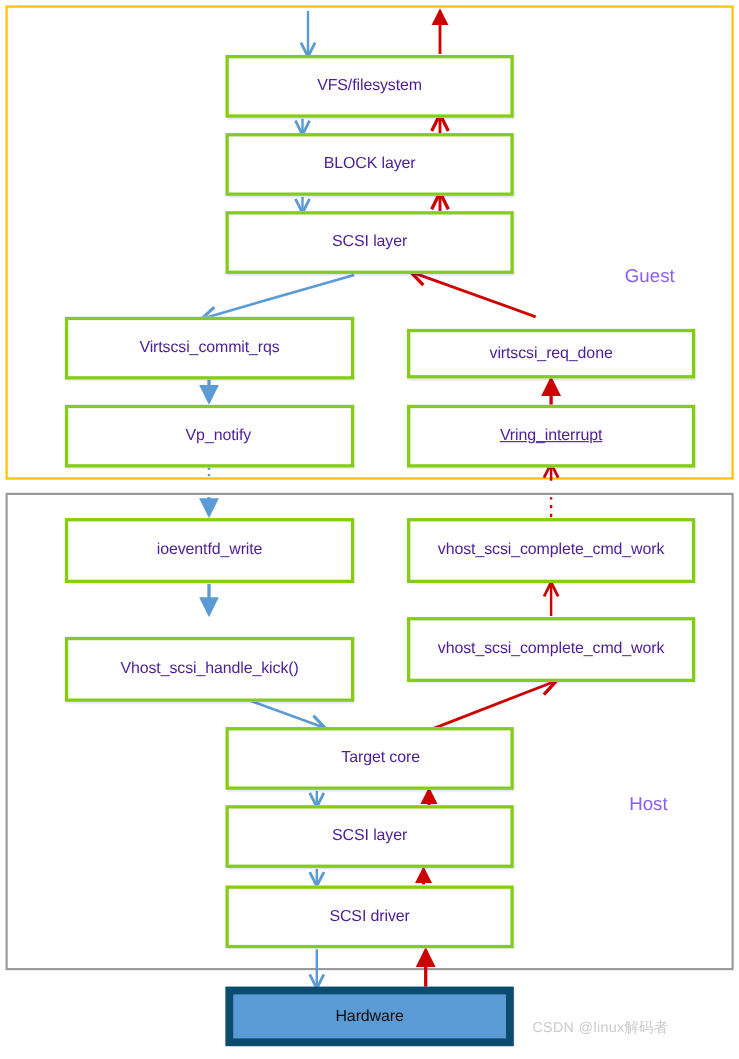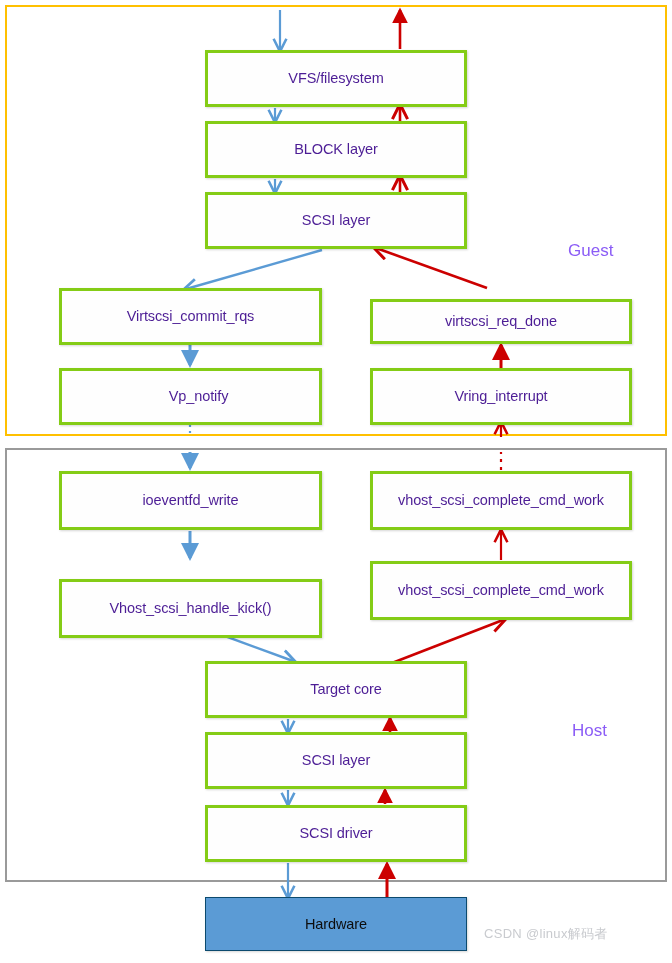--- a/index.html
+++ b/index.html
@@ -56,21 +56,21 @@
     justify-content: center;
     color: #4c1d95;
     font-size: 14.5px;
     font-family: "Liberation Sans", sans-serif;
     letter-spacing: -0.1px;
     text-align: center;
     line-height: 1.15;
   }
   .node.hw {
     background: #5B9BD5;
-    border: 1px solid #0c4a6e;
+    border: 7px solid #0c4a6e;
     color: #0d0d0d;
   }
   .zone-label {
     position: absolute;
     color: #8b5cf6;
     font-size: 17px;
     font-family: "Liberation Sans", sans-serif;
     white-space: nowrap;
   }
   #watermark {
@@ -174,21 +174,21 @@
   <div class="node" style="left:59px; top:288px; width:263px; height:57px;">
     <span>Virtscsi_commit_rqs</span>
   </div>
   <div class="node" style="left:59px; top:368px; width:263px; height:57px;padding-left:16px;">
     <span>Vp_notify</span>
   </div>
 
   <div class="node" style="left:370px; top:288px; width:262px; height:45px;margin-top:11px;">
     <span>virtscsi_req_done</span>
   </div>
-  <div class="node" style="left:370px; top:368px; width:262px; height:57px;">
+  <div class="node" style="left:370px; top:368px; width:262px; height:57px;text-decoration:underline;">
     <span>Vring_interrupt</span>
   </div>
 
   <div class="node" style="left:59px; top:471px; width:263px; height:59px;">
     <span>ioeventfd_write</span>
   </div>
   <div class="node" style="left:59px; top:561px; width:263px; height:59px;margin-top:18px;">
     <span>Vhost_scsi_handle_kick()</span>
   </div>
 

